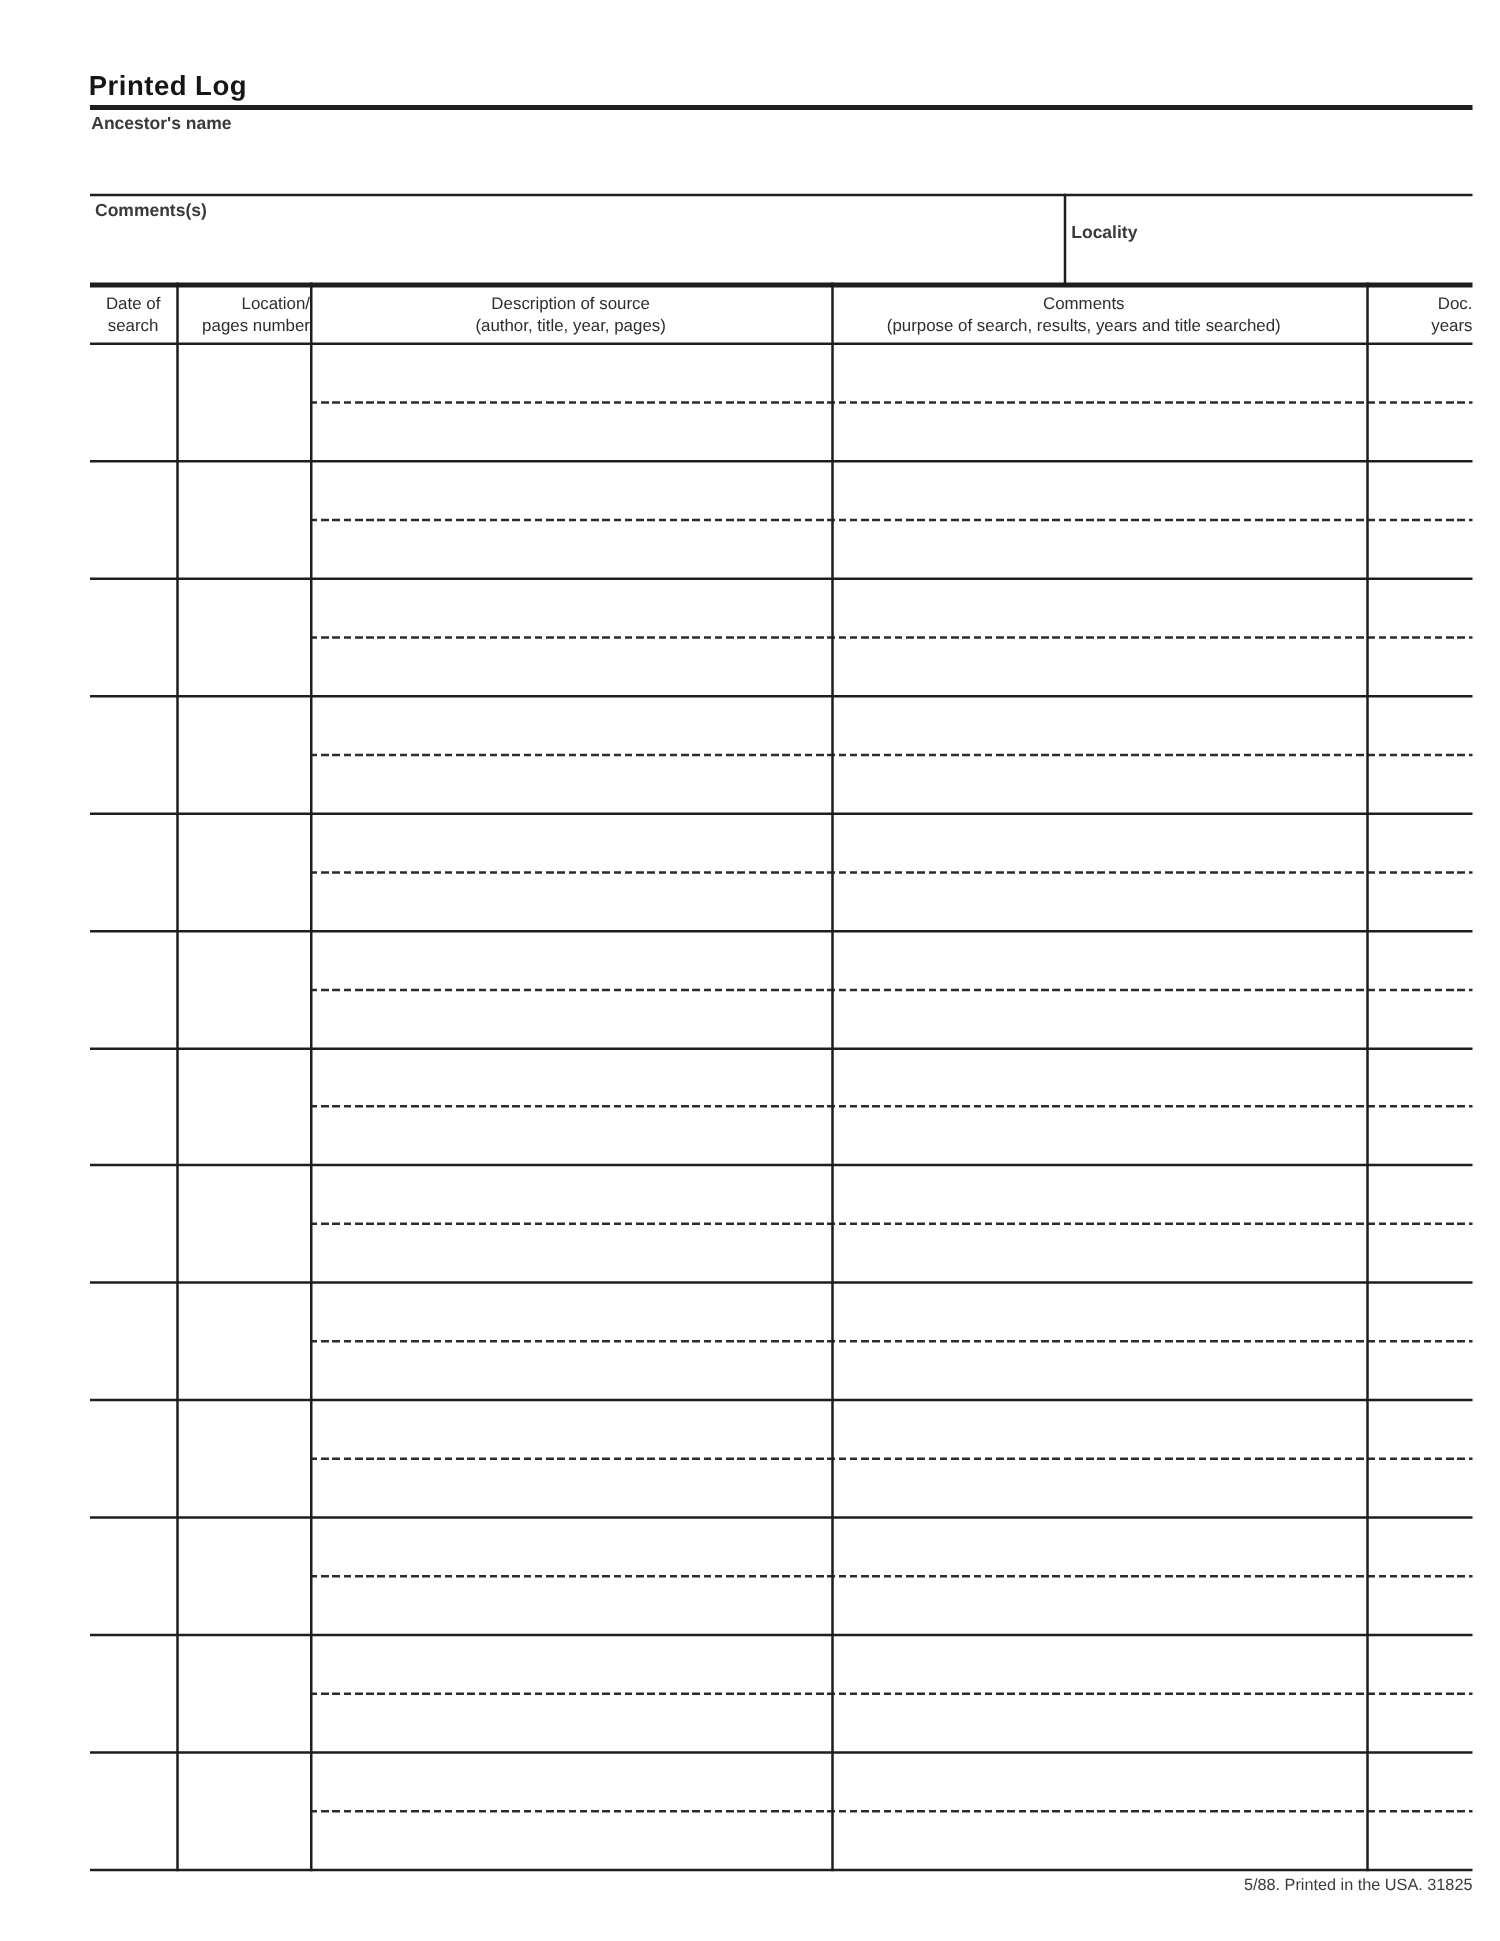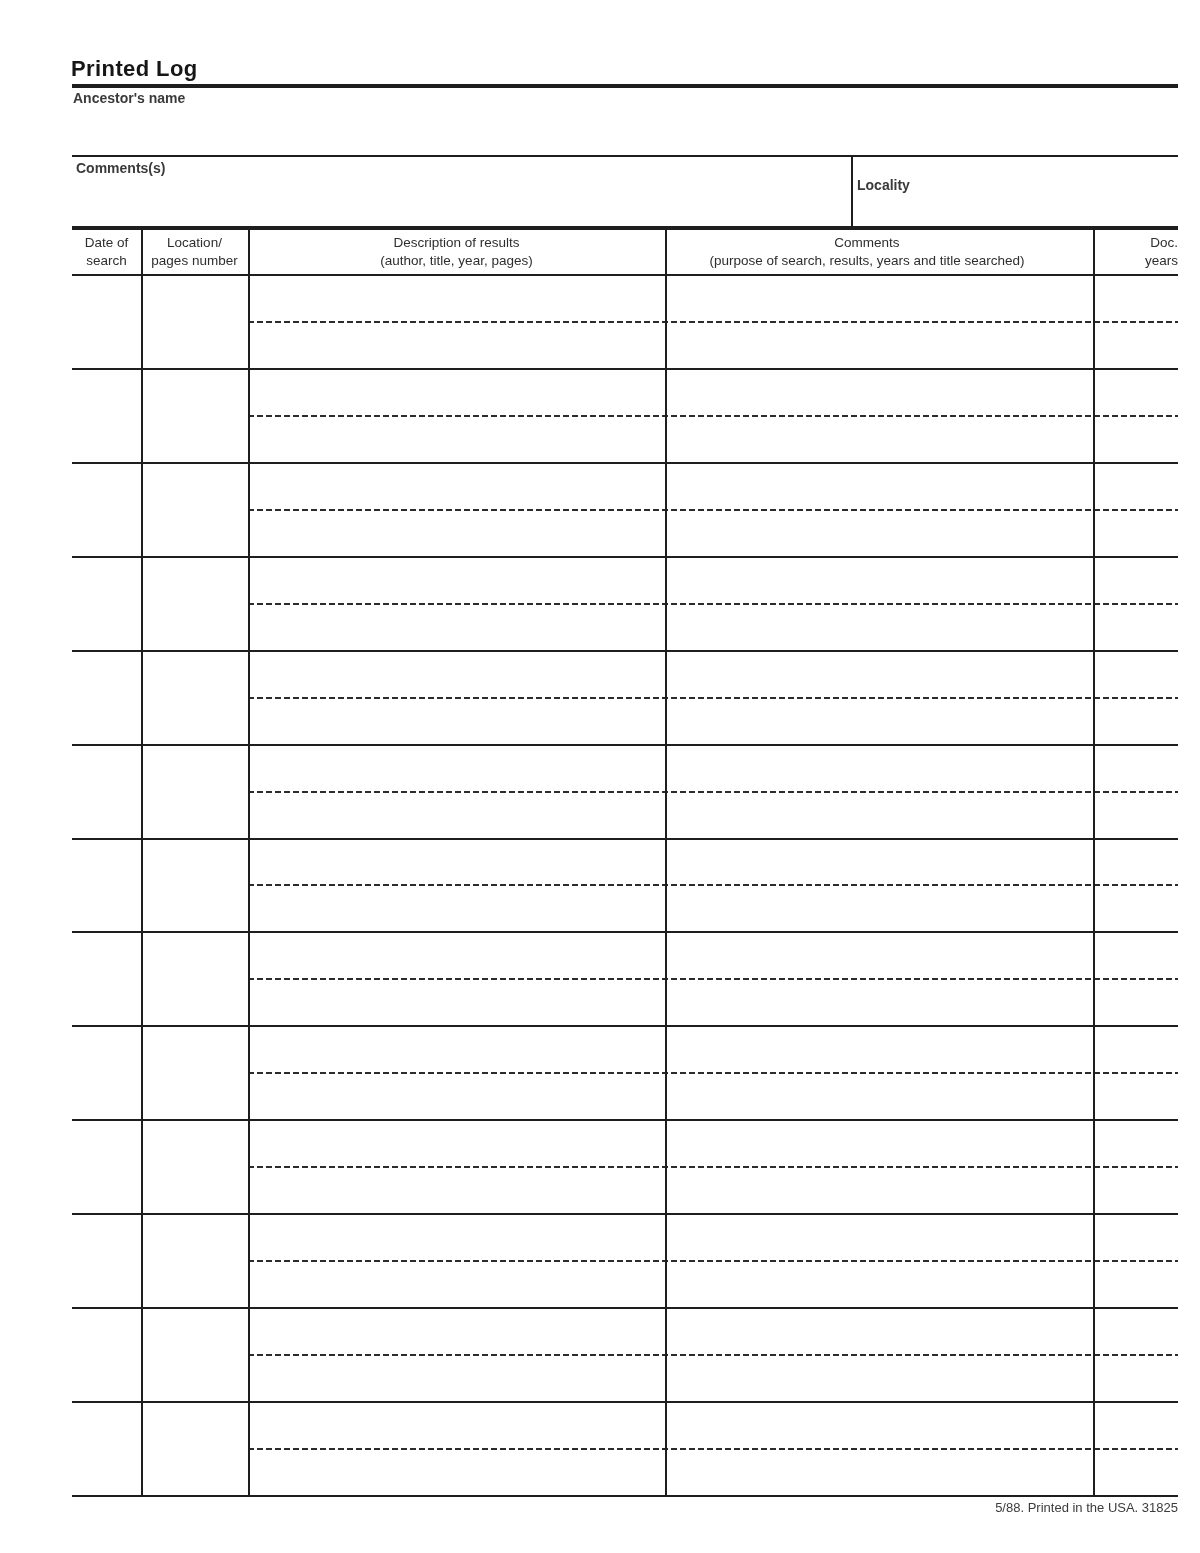--- a/index.html
+++ b/index.html
@@ -33,21 +33,21 @@
   .fld-locality      { left:853px; top:157px; width:325px;  height:69px; }
 
   .rule-header-top    { left:72px; top:226px; width:1106px; height:4px; }
   .rule-header-bottom { left:72px; top:274px; width:1106px; height:2px; }
   .hcell {
     position:absolute; top:231px; height:42px;
     display:flex; flex-direction:column; justify-content:center;
     text-align:center; font-size:13.5px; line-height:1.32; color:#2e2e2e;
   }
   .hc1 { left:72px;   width:69px;  }
-  .hc2 { left:141px;  width:107px; }
+  .hc2 { left:141px;  width:107px;text-align:right; }
   .hc3 { left:248px;  width:417px; }
   .hc4 { left:665px;  width:404px; }
   .hc5 { left:1093px; width:85px;align-items:flex-end;  }
 
   .tbody {
     position:absolute; left:72px; top:276px; width:1106px; height:1221px;
     display:flex; flex-direction:column;
   }
   .trow { position:relative; flex:1 1 0; border-bottom:2px solid #1e1e1e; }
   .tcell { position:absolute; top:0; height:100%; }
@@ -89,21 +89,21 @@
 
   <div class="hcell hc1">
     <span>Date of</span>
     <span>search</span>
   </div>
   <div class="hcell hc2">
     <span>Location/</span>
     <span>pages number</span>
   </div>
   <div class="hcell hc3">
-    <span>Description of results</span>
+    <span>Description of source</span>
     <span>(author, title, year, pages)</span>
   </div>
   <div class="hcell hc4">
     <span>Comments</span>
     <span>(purpose of search, results, years and title searched)</span>
   </div>
   <div class="hcell hc5">
     <span>Doc.</span>
     <span>years</span>
   </div>

